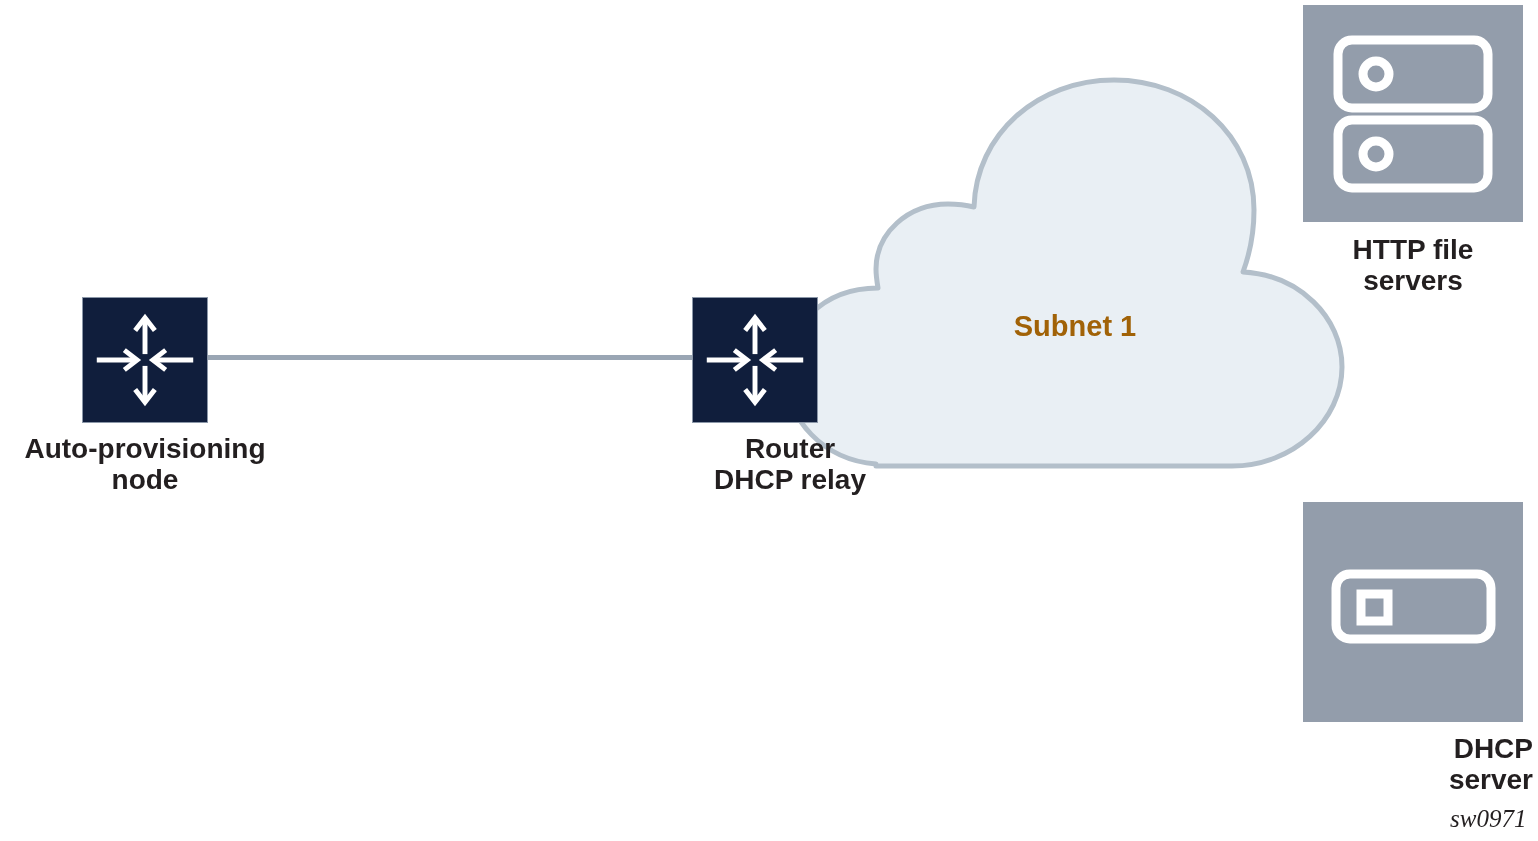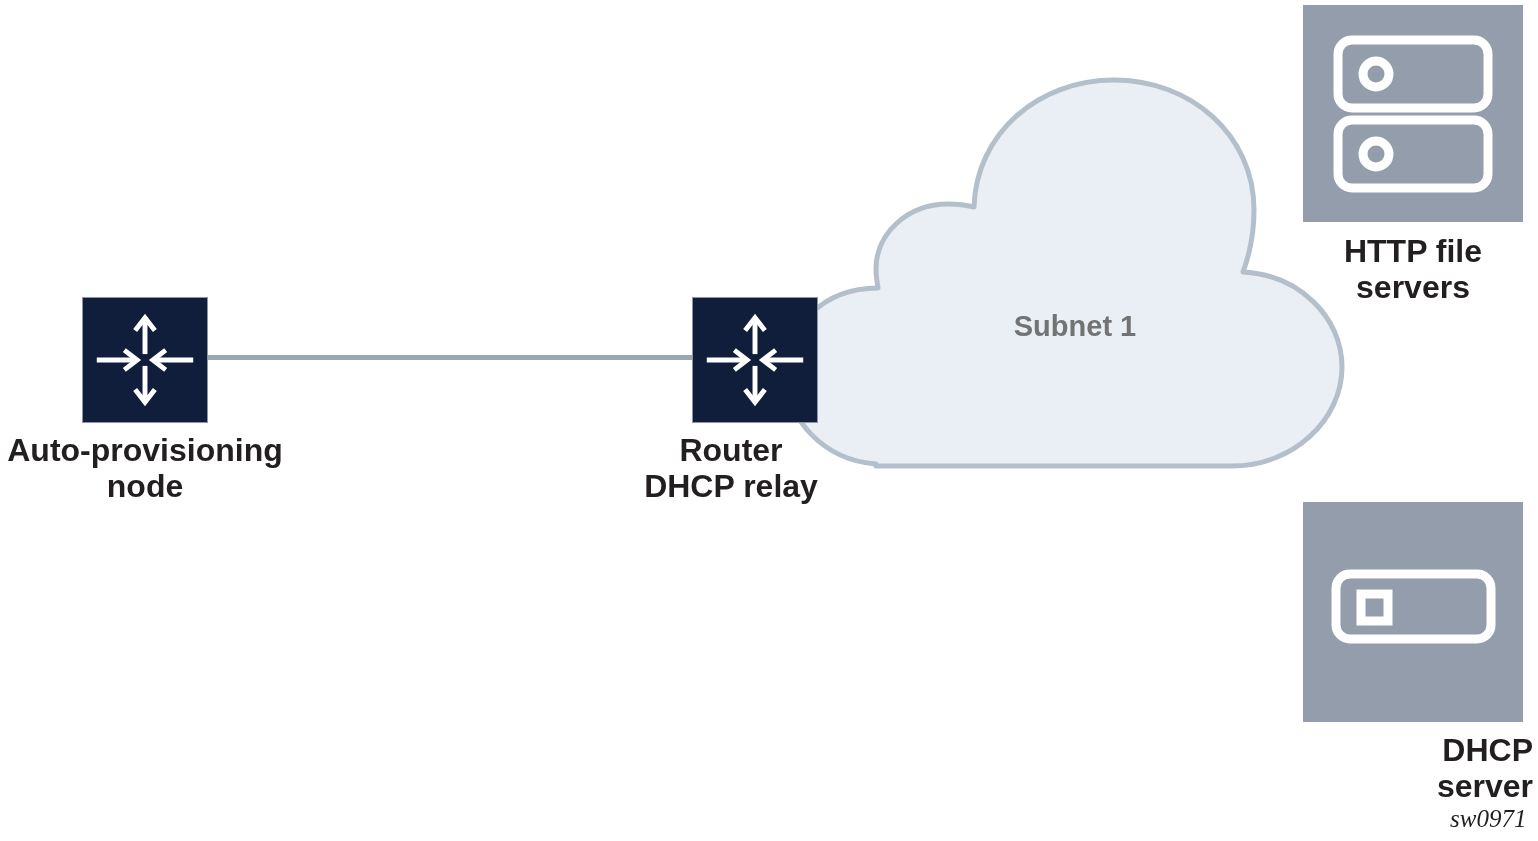--- a/index.html
+++ b/index.html
@@ -26,36 +26,36 @@
   .node-box svg { display: block; width: 100%; height: 100%; }
 
   
   .cloud-wrap { position: absolute; }
   .cloud-wrap svg { display: block; }
 
   .cloud-label {
     position: absolute;
     font-size: 29px;
     font-weight: bold;
-    color: #737373;
+    color: #a16207;
     white-space: nowrap;
     text-align: center;
   }
 
   
   .server-tile {
     position: absolute;
     background: #939dab;
   }
   .server-tile svg { display: block; width: 100%; height: 100%; }
 
   
   .node-label {
     position: absolute;
-    font-size: 32px;
+    font-size: 28px;
     font-weight: bold;
     color: #231f20;
     text-align: center;
     line-height: 1.12;
     white-space: pre-line;
   }
 
   
   .link-line {
     position: absolute;
@@ -137,21 +137,21 @@
         <polyline points="53,33 63,20 73,33" stroke-linejoin="miter"></polyline>
         <line x1="63" y1="69" x2="63" y2="105"></line>
         <polyline points="53,93 63,106 73,93" stroke-linejoin="miter"></polyline>
         <line x1="14" y1="63" x2="54" y2="63"></line>
         <polyline points="42,53 55,63 42,73" stroke-linejoin="miter"></polyline>
         <line x1="112" y1="63" x2="72" y2="63"></line>
         <polyline points="84,53 71,63 84,73" stroke-linejoin="miter"></polyline>
       </g>
     </svg>
   </div>
-  <div class="node-label" style="left:581px; top:433px; width:300px;">Router
+  <div class="node-label" style="left:640px; top:433px; width:300px;">Router
 DHCP relay</div>
 
   <div class="server-tile" style="left:1303px; top:5px; width:220px; height:217px;">
     <svg viewBox="0 0 220 217" xmlns="http://www.w3.org/2000/svg">
 
       <rect x="35" y="35" width="150" height="68" rx="14" ry="14" fill="none" stroke="#ffffff" stroke-width="9"></rect>
       <circle cx="73" cy="69" r="13" fill="none" stroke="#ffffff" stroke-width="9"></circle>
 
       <rect x="35" y="115" width="150" height="68" rx="14" ry="14" fill="none" stroke="#ffffff" stroke-width="9"></rect>
       <circle cx="73" cy="149" r="13" fill="none" stroke="#ffffff" stroke-width="9"></circle>

